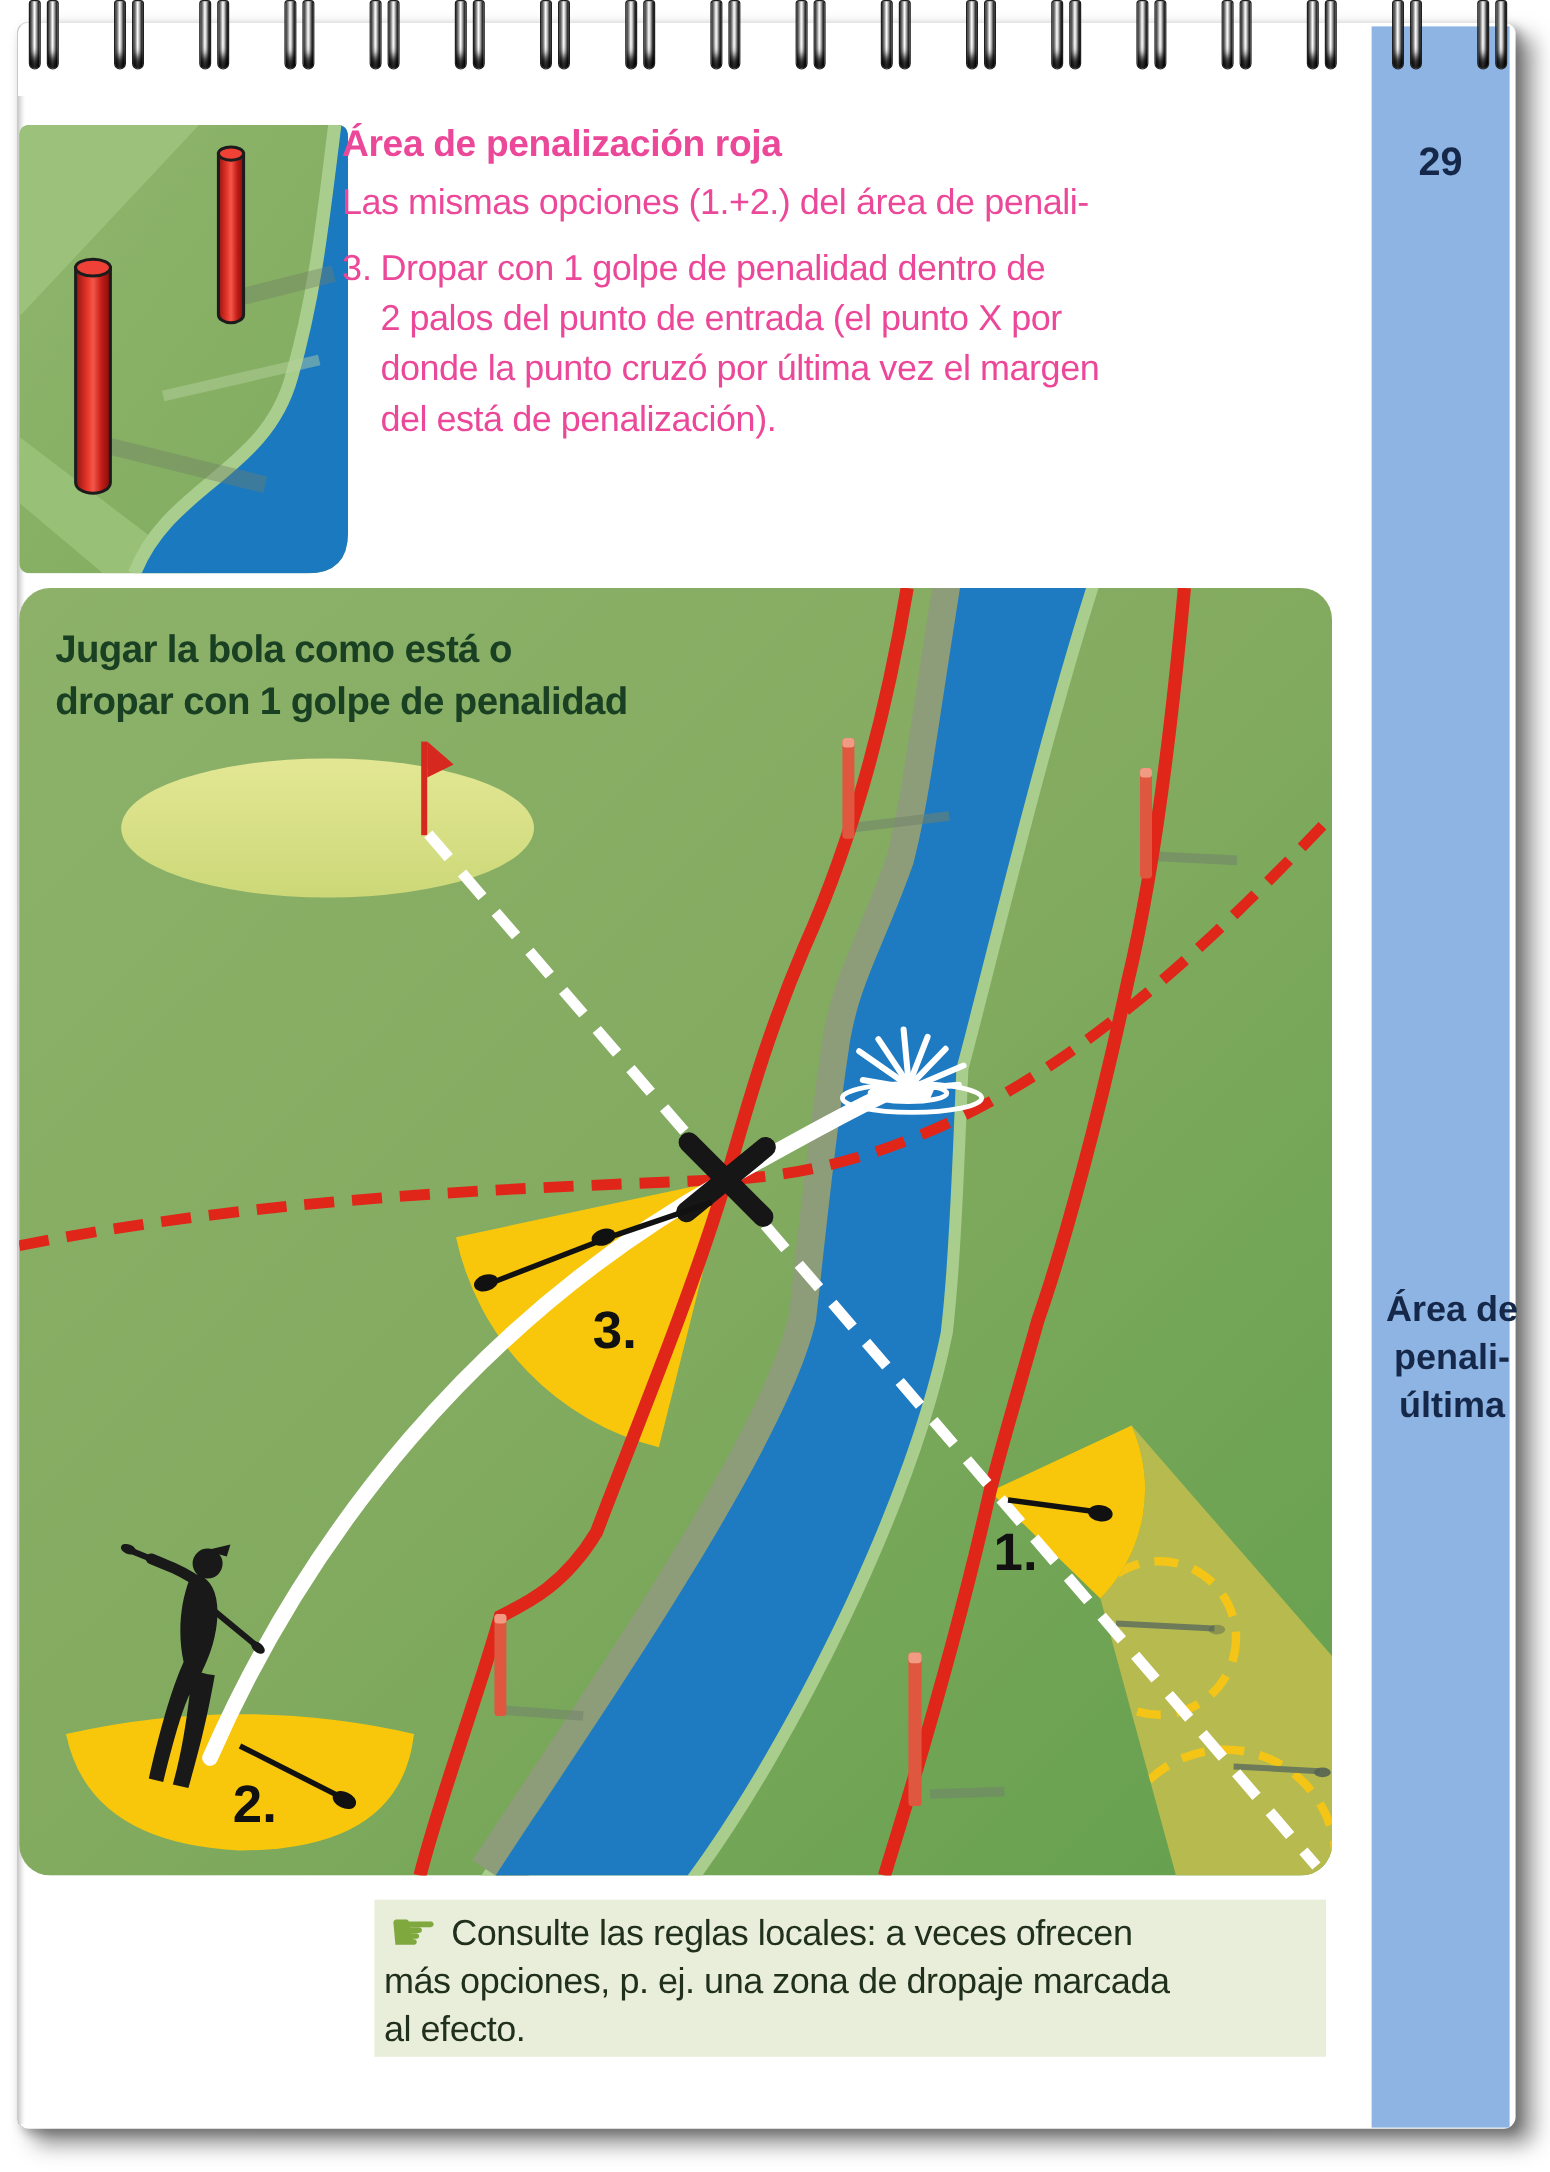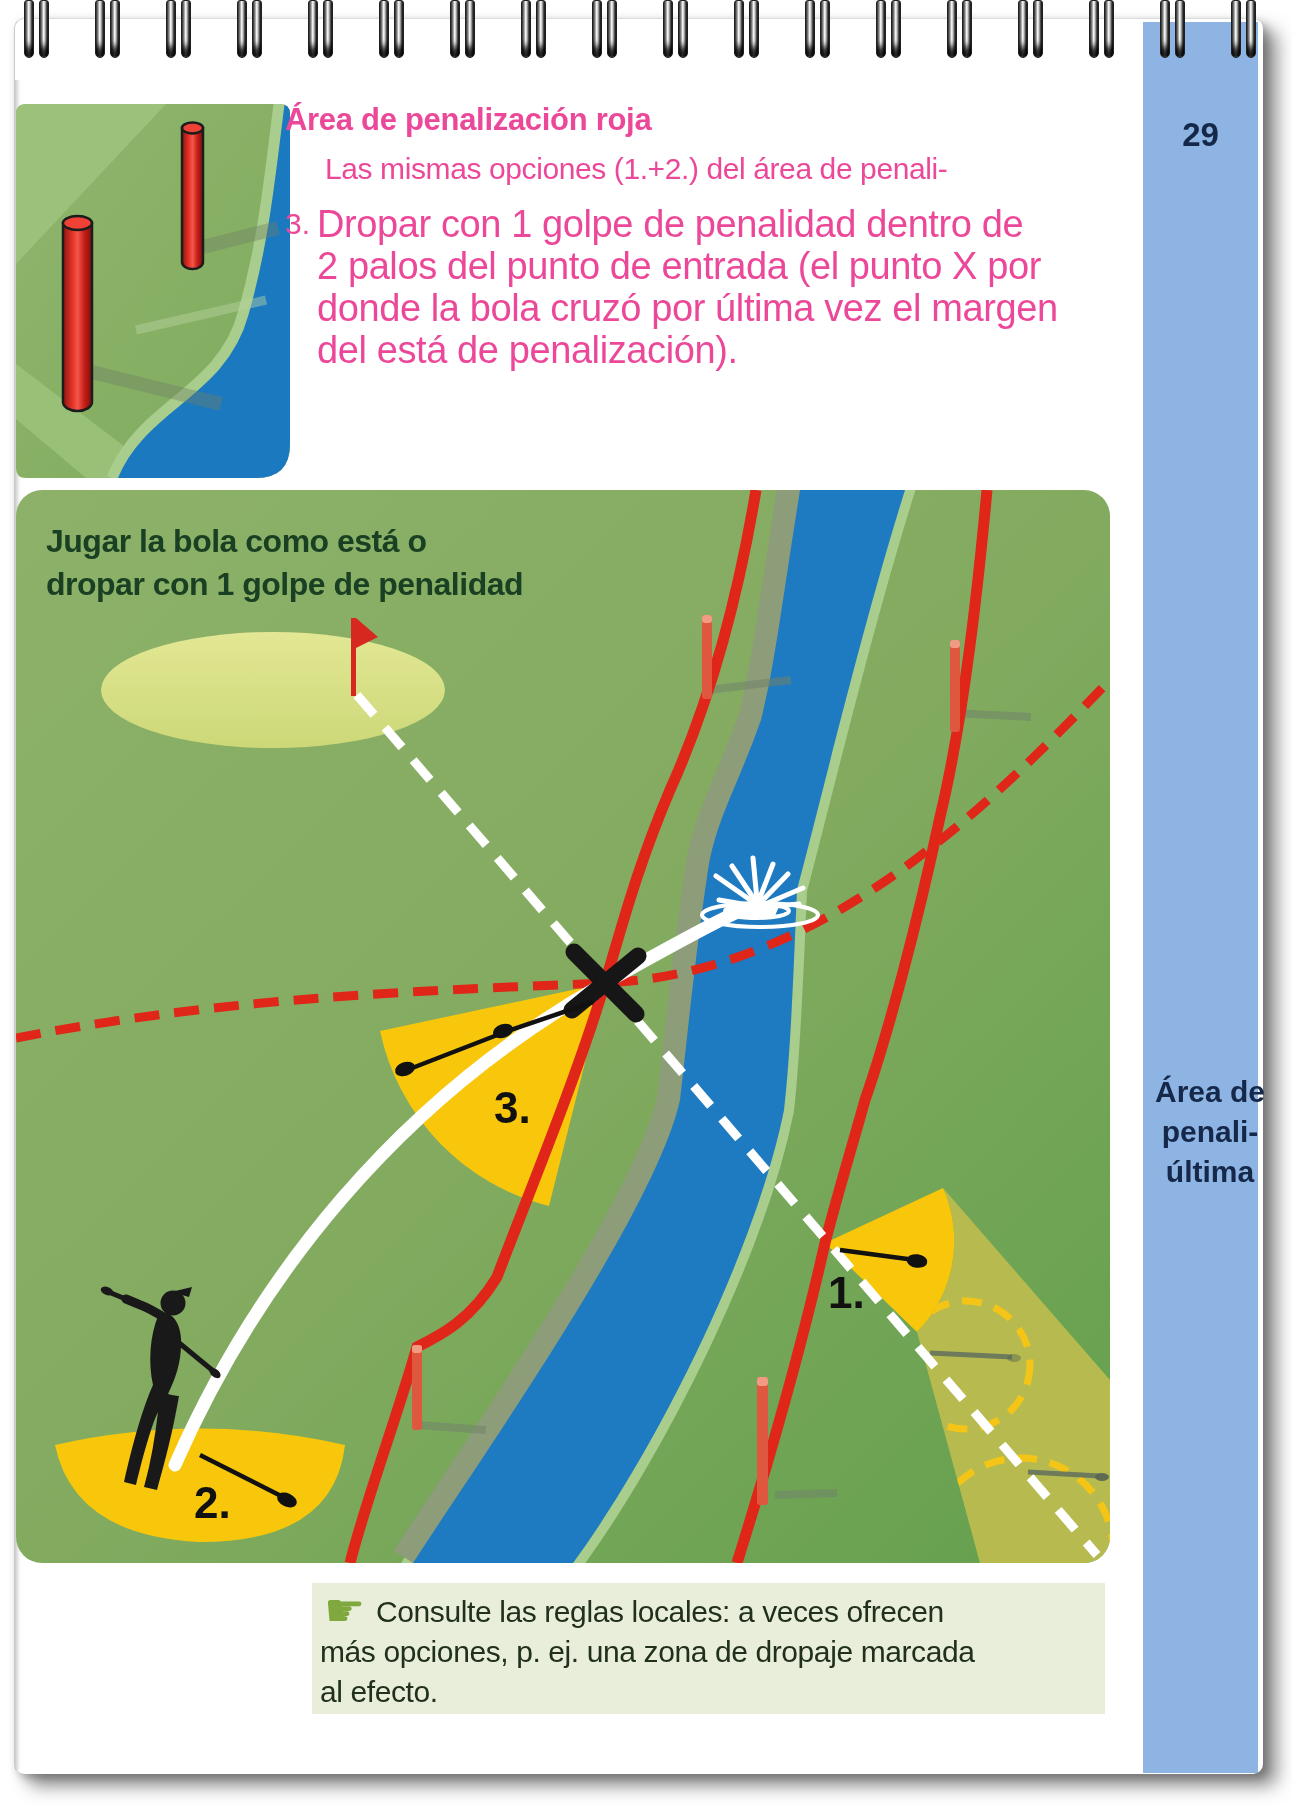--- a/index.html
+++ b/index.html
@@ -27,25 +27,25 @@
   .sidebar{position:absolute;left:1143px;top:22px;width:115px;height:1751px;
            background:#8db4e2;z-index:5;}
   .page-number{position:absolute;left:1143px;top:116px;width:115px;text-align:center;
            font-size:33px;font-weight:bold;color:#16284a;z-index:6;}
   .sidebar-label{position:absolute;left:1143px;top:1072px;width:134px;text-align:center;
            font-size:30px;font-weight:bold;color:#16284a;line-height:40px;z-index:6;}
 
   
   .header-block{position:absolute;left:285px;top:102px;width:700px;z-index:3;color:#ec4899;}
   .header-title{font-size:31px;font-weight:bold;white-space:nowrap;letter-spacing:-.3px;}
-  .intro{margin-top:9px;margin-left:40px;}
+  .intro{margin-top:9px;}
   .intro div{font-size:30px;line-height:43px;white-space:nowrap;letter-spacing:-.4px;}
   .item{display:flex;margin-top:13px;}
   .item-marker{width:32px;font-size:30px;line-height:42px;flex:0 0 32px;}
-  .item-lines div{font-size:38px;line-height:42px;white-space:nowrap;letter-spacing:-.4px;}
+  .item-lines div{font-size:30px;line-height:42px;white-space:nowrap;letter-spacing:-.4px;}
 
   
   .note-box{position:absolute;left:312px;top:1583px;width:793px;height:131px;
             background:#e9eedb;z-index:6;color:#20301c;}
   .note-line{font-size:30px;line-height:40px;padding-left:8px;white-space:nowrap;letter-spacing:-.4px;}
   .note-line.first{padding-left:64px;padding-top:9px;}
   .hand-icon{position:absolute;left:12px;top:0px;font-size:46px;color:#7fa83f;
              font-family:"DejaVu Sans", sans-serif;}
 
   svg{position:absolute;z-index:2;}
@@ -68,21 +68,21 @@
 <div class="header-block">
   <div class="header-title">Área de penalización roja</div>
   <div class="intro">
     <div>Las mismas opciones (1.+2.) del área de penali-</div>
   </div>
   <div class="item">
     <div class="item-marker">3.</div>
     <div class="item-lines">
       <div>Dropar con 1 golpe de penalidad dentro de</div>
       <div>2 palos del punto de entrada (el punto X por</div>
-      <div>donde la bola cruzó por última vez el margen</div>
+      <div>donde la punto cruzó por última vez el margen</div>
       <div>del está de penalización).</div>
     </div>
   </div>
 </div>
 
 <svg style="left:16px;top:104px;" width="274" height="374" viewBox="0 0 274 374">
   <defs>
     <linearGradient id="miniGrass" x1="0" y1="0" x2="1" y2="1">
       <stop offset="0" stop-color="#8fb56c"></stop>
         <stop offset="1" stop-color="#7fab5e"></stop>

